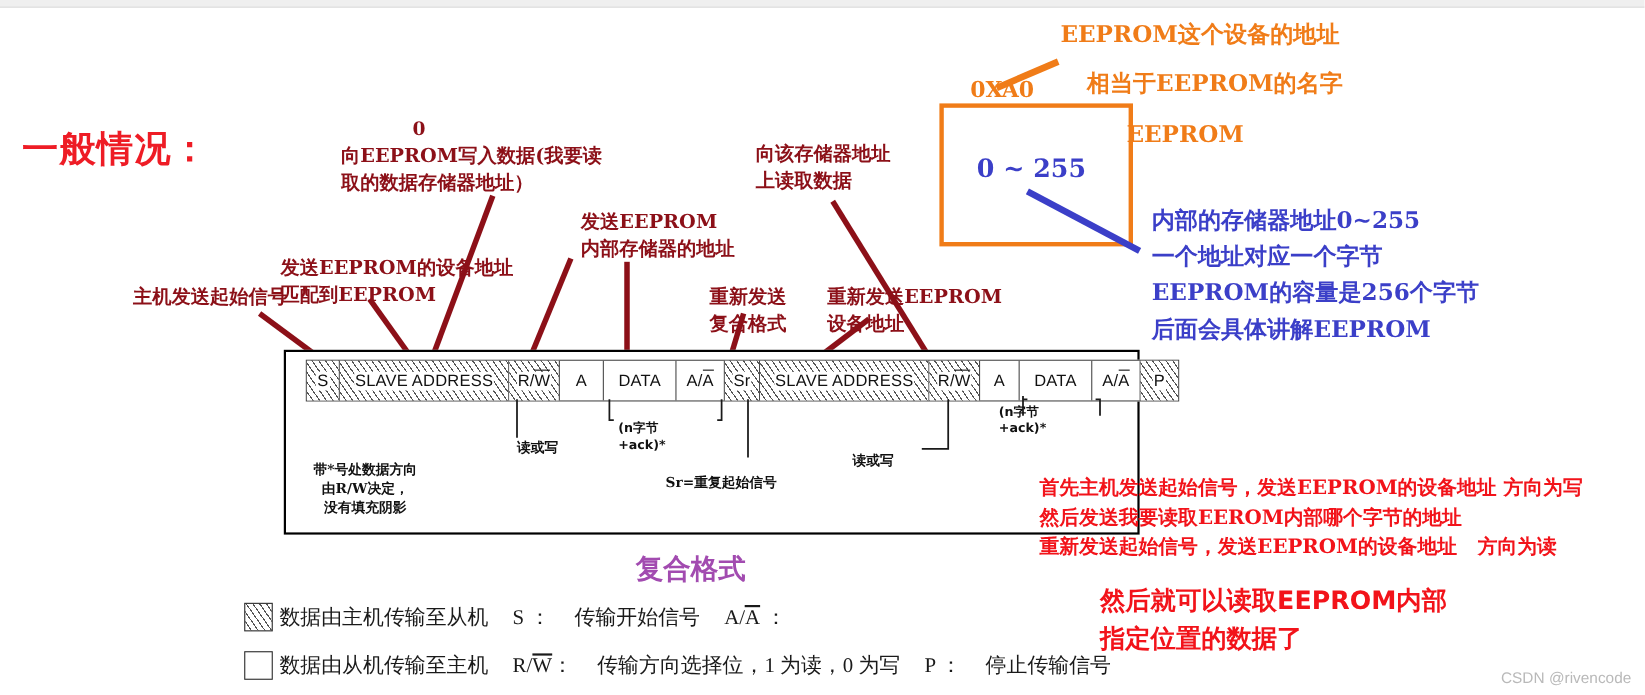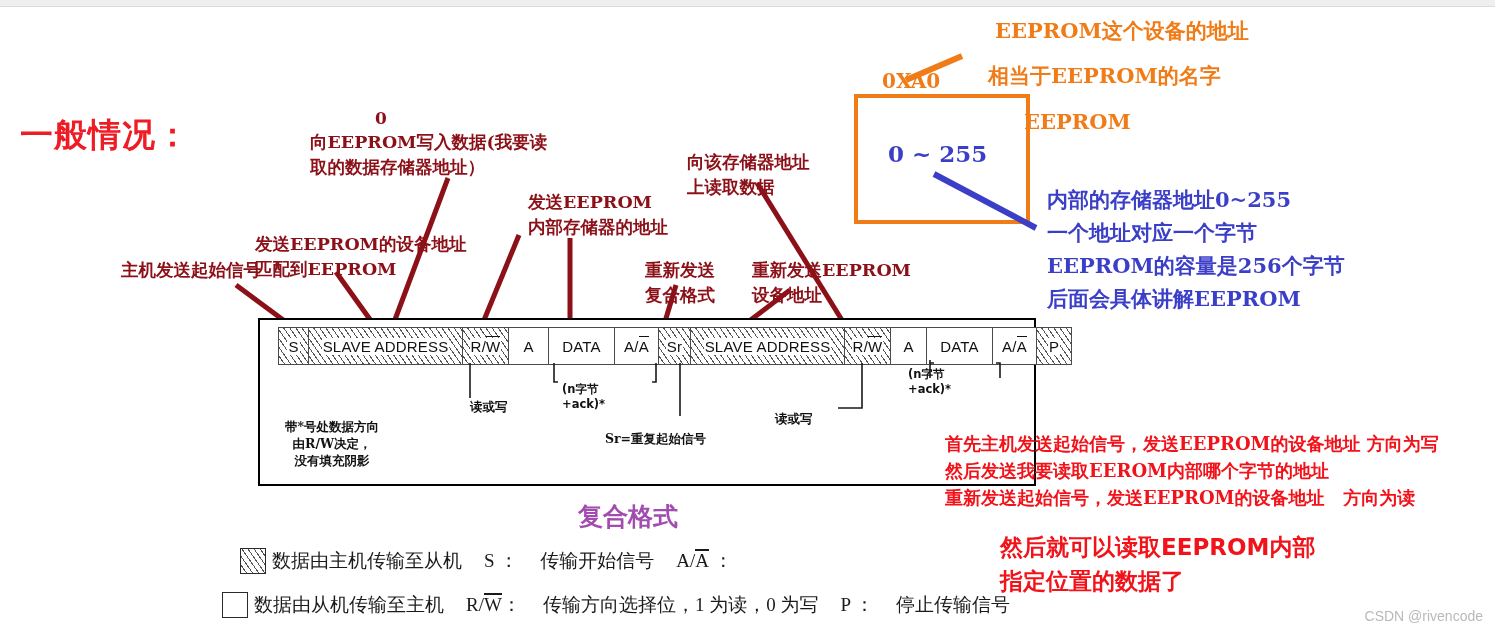--- a/index.html
+++ b/index.html
@@ -19,26 +19,26 @@
   
   .maroon{color:#8c1018;font-weight:bold;font-size:17.5px;line-height:25px;
       font-family:"DejaVu Serif",serif;}
   #cal-zero{left:375px;top:106px;font-size:17px;}
   #cal-write{left:310px;top:130px;}
   #cal-host-start{left:105px;top:258px;margin-left:16px;}
   #cal-slaveaddr{left:255px;top:232px;}
   #cal-memaddr{left:528px;top:190px;}
   #cal-restart{left:645px;top:258px;}
   #cal-restart-dev{left:752px;top:258px;}
-  #cal-read{left:687px;top:128px;margin-top:22px;}
+  #cal-read{left:687px;top:128px;}
 
   
   .orange{color:#f07c18;font-weight:bold;font-size:21px;line-height:31px;
       font-family:"DejaVu Serif",serif;}
-  #or-devaddr{left:995px;top:15px;}
+  #or-devaddr{left:964px;top:15px;}
   #or-name{left:988px;top:60px;}
   #or-0xa0{left:882px;top:66px;font-size:20px;}
   #or-eeprom{left:1024px;top:106px;}
   #or-box{left:854px;top:94px;width:168px;height:122px;border:4px solid #f07c18;}
 
   
   .blue{color:#3b3fc8;font-weight:bold;font-size:21px;line-height:33px;
       font-family:"DejaVu Serif",serif;}
   #bl-range{left:888px;top:137px;font-size:23px;}
   #bl-notes{left:1047px;top:183px;}
@@ -67,21 +67,21 @@
   .dnote-s{position:absolute;font-family:"DejaVu Serif",serif;font-size:12.5px;
      color:#111;font-weight:bold;line-height:17px;white-space:pre;text-align:center;}
 
   
   #caption{left:578px;top:500px;color:#a24bb0;font-weight:bold;font-size:25px;
      font-family:"DejaVu Serif",serif;}
 
   
   .legend-row{position:absolute;display:flex;align-items:flex-end;
      font-family:"Liberation Serif",serif;font-size:19px;color:#1a1a1a;}
-  #legend1{left:222px;top:548px;margin-left:18px;}
+  #legend1{left:222px;top:548px;}
   #legend2{left:222px;top:592px;}
   .swatch{width:26px;height:26px;border:1.5px solid #2a2a2a;box-sizing:border-box;margin-right:6px;}
   .swatch.hatch{background-image:repeating-linear-gradient(55deg,#ffffff 0px,#ffffff 4px,#555 4px,#555 5px);}
   .lg-txt{margin-right:22px;}
   .lg-ovl{position:relative;display:inline-block;}
   .lg-ovl .bar{position:absolute;left:0;right:0;top:-1px;height:1.5px;background:#1a1a1a;}
 
   
   .red{color:#f2131a;font-weight:bold;font-size:18px;line-height:27px;
       font-family:"DejaVu Serif",serif;}

